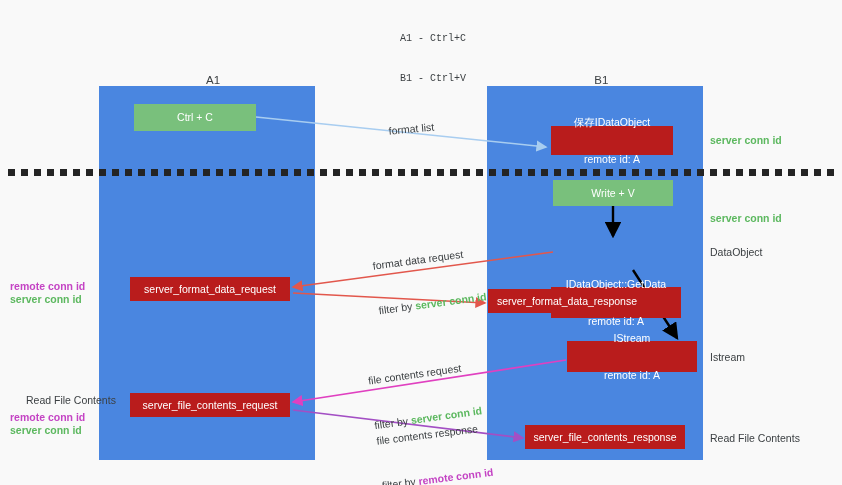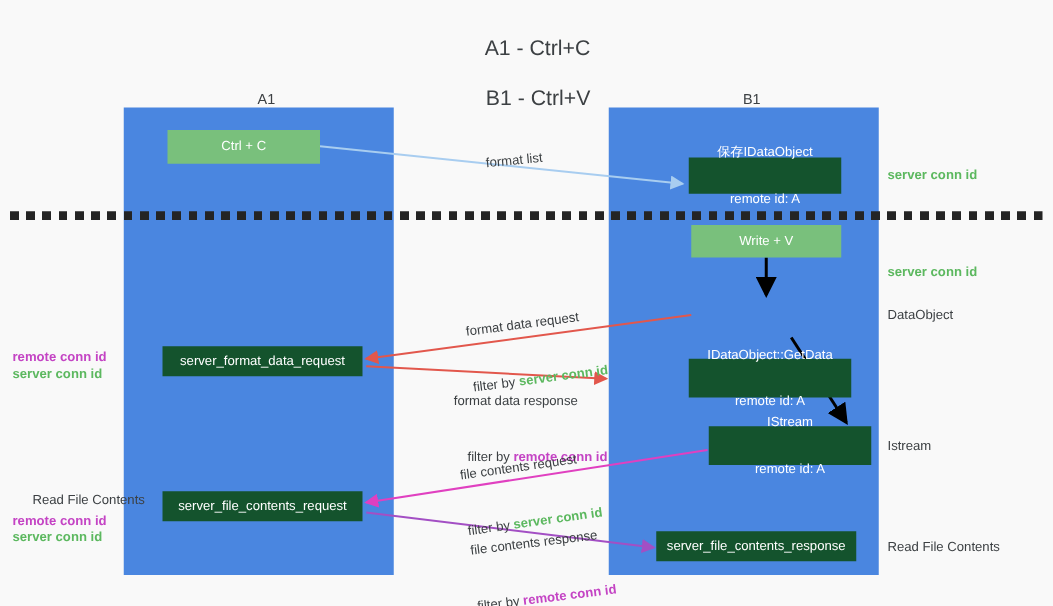--- a/index.html
+++ b/index.html
@@ -20,24 +20,25 @@
     left: 0; top: 0;
     width: 842px;
     height: 485px;
   }
   
   .title {
     position: absolute;
     left: 0; top: 9px;
     width: 842px;
     text-align: center;
-    font-size: 17px;
+    font-size: 10px;
     line-height: 20px;
     color: #3c4043;
     white-space: pre;
+    font-family: Liberation Mono, monospace;
   }
   
   .col-header {
     position: absolute;
     text-align: center;
     font-size: 11.5px;
     line-height: 14px;
     color: #3c4043;
     white-space: pre;
   }
@@ -54,21 +55,21 @@
     flex-direction: column;
     align-items: center;
     justify-content: center;
     color: #ffffff;
     font-size: 10.5px;
     line-height: 13px;
     text-align: left;
     white-space: pre;
   }
   .node.green { background: #79c07c; }
-  .node.orange { background: #14532d; gap: 24px; }
+  .node.orange { background: #b91c1c; gap: 24px; }
   .node .l1, .node .l2 { display: block; }
 
   
   .dashed-line {
     position: absolute;
     left: 8px;
     top: 169px;
     width: 826px;
     height: 7px;
     background-image: repeating-linear-gradient(
@@ -179,20 +180,23 @@
 
   <div class="node orange" style="left:551px; top:239px; width:130px; height:31px;margin-top:48px;">
     <span class="l1">IDataObject::GetData</span>
     <span class="l2">remote id: A</span>
   </div>
 
   <div class="node orange" style="left:130px; top:277px; width:160px; height:24px;">
     <span class="l1">server_format_data_request</span>
   </div>
 
+  <div class="node orange" style="left:488px; top:289px; width:158px; height:24px;">
+    <span class="l1">server_format_data_response</span>
+  </div>
 
   <div class="node orange" style="left:567px; top:341px; width:130px; height:31px;">
     <span class="l1">IStream</span>
     <span class="l2">remote id: A</span>
   </div>
 
   <div class="node orange" style="left:130px; top:393px; width:160px; height:24px;">
     <span class="l1">server_file_contents_request</span>
   </div>
 
@@ -202,24 +206,20 @@
 
   <div class="edge-label" style="left:375px; top:110px; transform:rotate(-5.5deg); transform-origin:left top;">
     <span>format list</span>
   </div>
 
   <div class="edge-label" style="left:368px; top:229px; transform:rotate(-7.5deg); transform-origin:left top;">
     <div>format data request</div>
     <div><span>filter by </span><span class="hl-green">server conn id</span></div>
   </div>
 
-  <div class="edge-label" style="left:363px; top:284px;">
-    <div>format data response</div>
-    <div style="padding-left:11px;"><span>filter by </span><span class="hl-purple">remote conn id</span></div>
-  </div>
 
   <div class="edge-label" style="left:363px; top:344px; transform:rotate(-8deg); transform-origin:left top;">
     <div>file contents request</div>
     <div><span>filter by </span><span class="hl-green">server conn id</span></div>
   </div>
 
   <div class="edge-label" style="left:372px; top:404px; transform:rotate(-7deg); transform-origin:left top;">
     <div>file contents response</div>
     <div style="padding-left:-4px;"><span>filter by </span><span class="hl-purple">remote conn id</span></div>
   </div>

